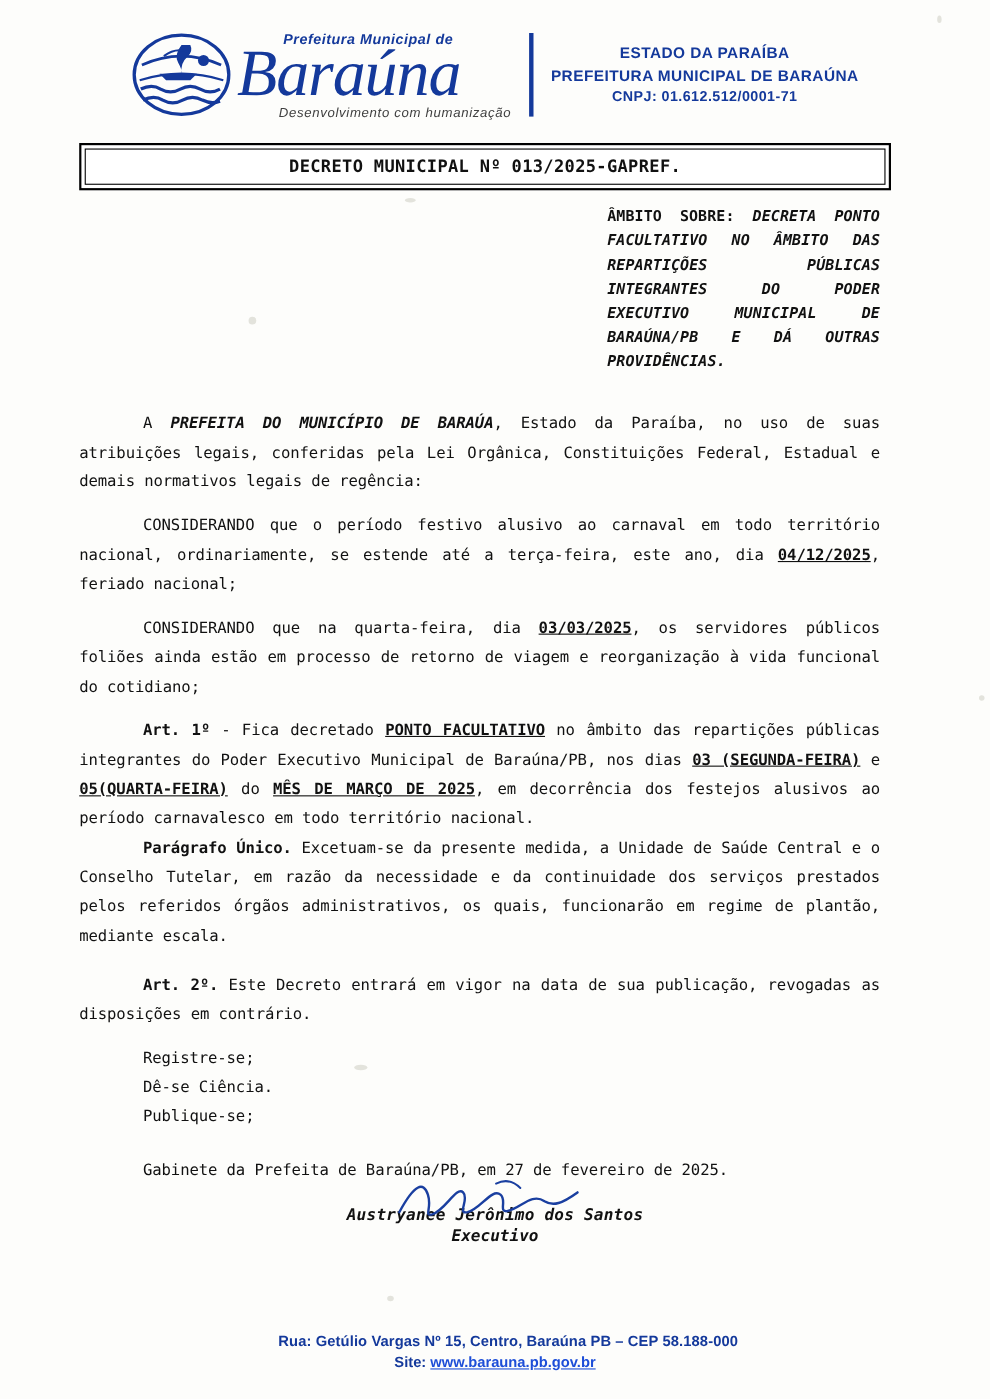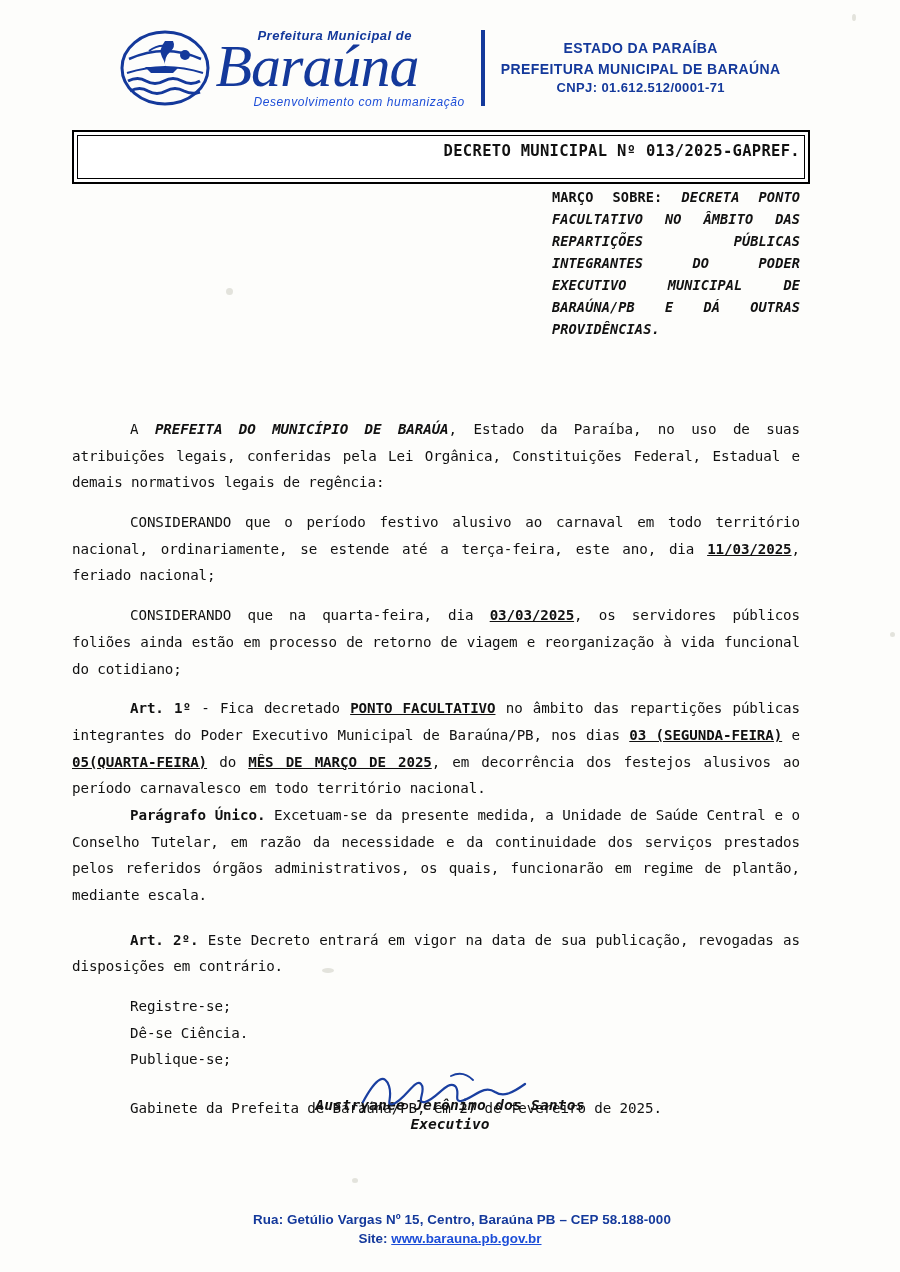--- a/index.html
+++ b/index.html
@@ -65,21 +65,21 @@
     font-weight: normal;
     font-style: italic;
     color: #14399b;
     letter-spacing: -1px;
     line-height: .95;
   }
   .brand-sub {
     font-family: "Liberation Sans", sans-serif;
     font-size: 12px;
     font-style: italic;
-    color: #1d4ed8;
+    color: #404040;
     letter-spacing: .6px;
     margin-left: 38px;
     margin-top: 1px;
   }
   .vrule {
     width: 4px;
     height: 76px;
     background: #14399b;
     margin: 0 16px;
   }
@@ -100,22 +100,22 @@
     position: absolute;
     top: 130px;
     left: 72px;
     width: 728px;
     border: 2px solid #000;
     padding: 3px;
     background: #fff;
   }
   .title-inner {
     border: 1px solid #000;
-    text-align: right;
-    padding: 6px 4px 18px;
+    text-align: center;
+    padding: 6px 4px 7px;
     font-size: 15.5px;
     font-weight: bold;
     letter-spacing: .3px;
   }
 
   
   .summary {
     position: absolute;
     top: 186px;
     left: 552px;
@@ -133,21 +133,20 @@
   
   .body-text {
     position: absolute;
     top: 372px;
     left: 72px;
     width: 728px;
     font-size: 14.2px;
     line-height: 1.88;
     text-align: justify;
     letter-spacing: -.1px;
-    margin-top: 44px;
   }
   .body-text p { margin: 0 0 13px 0; }
   .indent { text-indent: 58px; }
   .no-gap { margin-bottom: 0 !important; }
   .u { text-decoration: underline; font-weight: bold; }
   .b { font-weight: bold; }
   .decreta-line {
     text-indent: 58px;
     margin: 16px 0 20px 0 !important;
   }
@@ -243,29 +242,29 @@
       <div>PREFEITURA MUNICIPAL DE BARAÚNA</div>
       <div>CNPJ: 01.612.512/0001-71</div>
     </div>
   </div>
 
   <div class="title-outer">
     <div class="title-inner">DECRETO MUNICIPAL Nº 013/2025-GAPREF.</div>
   </div>
 
   <div class="summary">
-    <span class="lead">MARÇO SOBRE:</span>
+    <span class="lead">ÂMBITO SOBRE:</span>
     <span>DECRETA PONTO FACULTATIVO NO ÂMBITO DAS REPARTIÇÕES PÚBLICAS INTEGRANTES DO PODER EXECUTIVO MUNICIPAL DE BARAÚNA/PB E DÁ OUTRAS PROVIDÊNCIAS.</span>
   </div>
 
   <div class="body-text">
 
     <p class="indent"><span>A </span><b><i>PREFEITA DO MUNICÍPIO DE BARAÚA</i></b><span>, Estado da Paraíba, no uso de suas atribuições legais, conferidas pela Lei Orgânica, Constituições Federal, Estadual e demais normativos legais de regência:</span></p>
 
-    <p class="indent"><span>CONSIDERANDO que o período festivo alusivo ao carnaval em todo território nacional, ordinariamente, se estende até a terça-feira, este ano, dia </span><span class="u">11/03/2025</span><span>, feriado nacional;</span></p>
+    <p class="indent"><span>CONSIDERANDO que o período festivo alusivo ao carnaval em todo território nacional, ordinariamente, se estende até a terça-feira, este ano, dia </span><span class="u">04/12/2025</span><span>, feriado nacional;</span></p>
 
     <p class="indent"><span>CONSIDERANDO que na quarta-feira, dia </span><span class="u">03/03/2025</span><span>, os servidores públicos foliões ainda estão em processo de retorno de viagem e reorganização à vida funcional do cotidiano;</span></p>
 
 
     <p class="indent no-gap"><span class="b">Art. 1º</span><span> - Fica decretado </span><span class="u">PONTO FACULTATIVO</span><span> no âmbito das repartições públicas integrantes do Poder Executivo Municipal de Baraúna/PB, nos dias </span><span class="u">03 (SEGUNDA-FEIRA)</span><span> e </span><span class="u">05(QUARTA-FEIRA)</span><span> do </span><span class="u">MÊS DE MARÇO DE 2025</span><span>, em decorrência dos festejos alusivos ao período carnavalesco em todo território nacional.</span></p>
 
     <p class="no-gap"><span class="b" style="margin-left:58px">Parágrafo Único.</span><span> Excetuam-se da presente medida, a Unidade de Saúde Central e o Conselho Tutelar, em razão da necessidade e da continuidade dos serviços prestados pelos referidos órgãos administrativos, os quais, funcionarão em regime de plantão, mediante escala.</span></p>
 
     <p class="indent" style="margin-top:18px"><span class="b">Art. 2º.</span><span> Este Decreto entrará em vigor na data de sua publicação, revogadas as disposições em contrário.</span></p>
 

